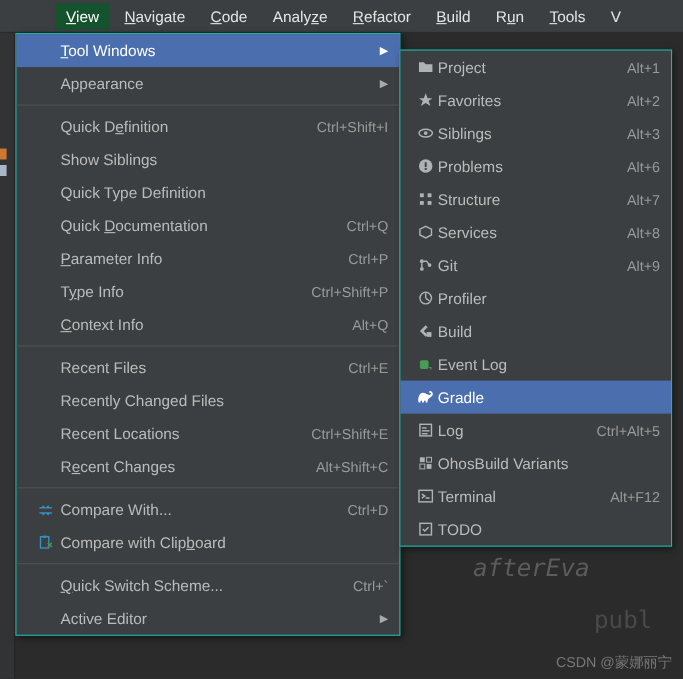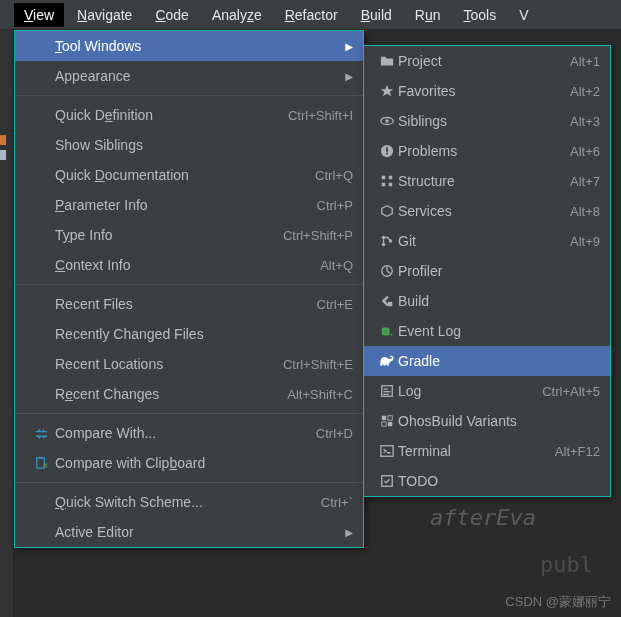--- a/index.html
+++ b/index.html
@@ -20,22 +20,23 @@
     padding-left: 14px;
     gap: 3px;
     border-bottom: 1px solid #2b2b2b;
   }
   .menubar .item {
     padding: 4px 10px;
     color: #e5e5e5;
     cursor: default;
   }
   .menubar .item.active {
-    background: #000000;
+    background: #14532d;
     color: #ffffff;
+    margin-left: 36px;
   }
   .underline { text-decoration: underline; }
   .dropdown {
     position: absolute;
     background: #3c3f41;
     border: 1px solid #14b8a6;
     box-shadow: 2px 2px 6px rgba(0,0,0,0.5);
   }
   .dropdown.view {
     top: 30px; left: 14px; width: 350px;
@@ -156,20 +157,24 @@
       <span class="icon"></span>
       <span class="label">Quick D<span class="underline">e</span>finition</span>
       <span class="shortcut">Ctrl+Shift+I</span>
     </div>
     <div class="menu-item">
       <span class="icon"></span>
       <span class="label">Show Siblings</span>
     </div>
     <div class="menu-item">
       <span class="icon"></span>
+      <span class="label">Quick Type Definition</span>
+    </div>
+    <div class="menu-item">
+      <span class="icon"></span>
       <span class="label">Quick <span class="underline">D</span>ocumentation</span>
       <span class="shortcut">Ctrl+Q</span>
     </div>
     <div class="menu-item">
       <span class="icon"></span>
       <span class="label"><span class="underline">P</span>arameter Info</span>
       <span class="shortcut">Ctrl+P</span>
     </div>
     <div class="menu-item">
       <span class="icon"></span>

